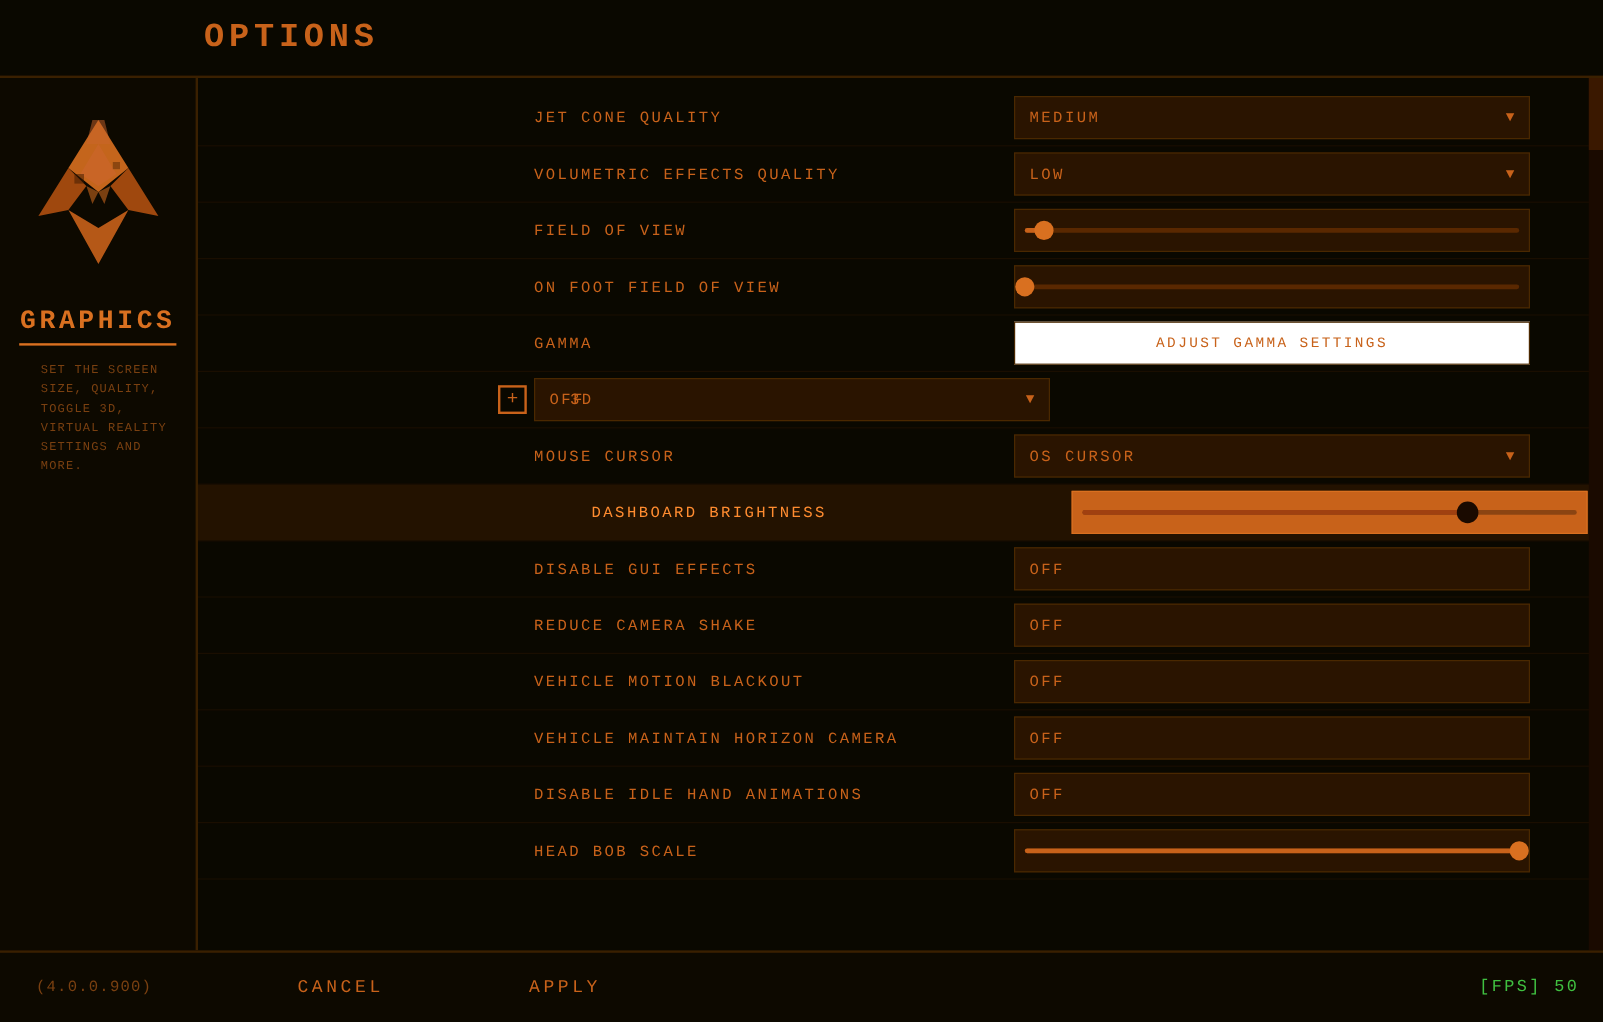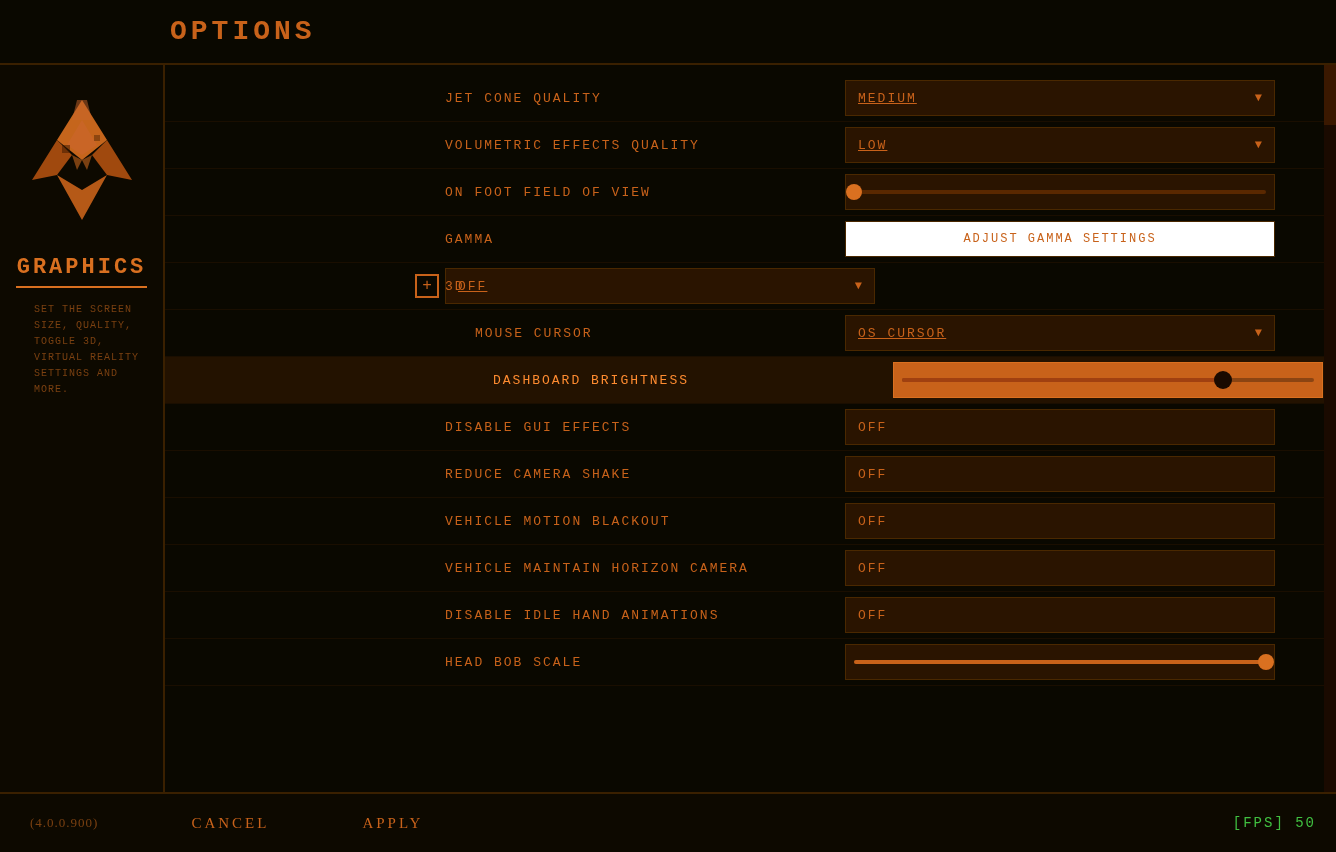--- a/index.html
+++ b/index.html
@@ -143,21 +143,20 @@
       align-items: center;
       justify-content: space-between;
       padding: 0 12px;
       cursor: pointer;
     }
 
     .dropdown-text {
       font-size: 13px;
       letter-spacing: 2px;
       color: #c8621a;
-      text-decoration: underline;
     }
 
     .dropdown-arrow {
       color: #c8621a;
       font-size: 12px;
     }
 
     
     .slider-container {
       width: 100%;
@@ -277,23 +276,22 @@
       border-top: 2px solid #3a2000;
       background: #0d0900;
       display: flex;
       align-items: center;
       justify-content: space-between;
       padding: 0 20px;
     }
 
     #bottom-left {
       display: flex;
-      gap: 56px;
+      gap: 84px;
       padding-left: 10px;
-      font-family: Liberation Serif, serif;
     }
 
     .bottom-btn {
       font-size: 15px;
       letter-spacing: 3px;
       color: #c8621a;
       cursor: pointer;
       text-transform: uppercase;
       margin-left: 37px;
     }
@@ -372,20 +370,31 @@
     <div class="option-row">
       <div class="option-label">VOLUMETRIC EFFECTS QUALITY</div>
       <div class="option-control">
         <div class="dropdown">
           <span class="dropdown-text">LOW</span>
           <span class="dropdown-arrow">▼</span>
         </div>
       </div>
     </div>
 
+    <div class="option-row">
+      <div class="option-label">FIELD OF VIEW</div>
+      <div class="option-control">
+        <div class="slider-container">
+          <div class="slider-track">
+            <div class="slider-fill" style="width: 4%"></div>
+            <div class="slider-thumb" style="left: 4%"></div>
+          </div>
+        </div>
+      </div>
+    </div>
 
     <div class="option-row">
       <div class="option-label">ON FOOT FIELD OF VIEW</div>
       <div class="option-control">
         <div class="slider-container">
           <div class="slider-track">
             <div class="slider-fill" style="width: 0%"></div>
             <div class="slider-thumb" style="left: 0%"></div>
           </div>
         </div>

